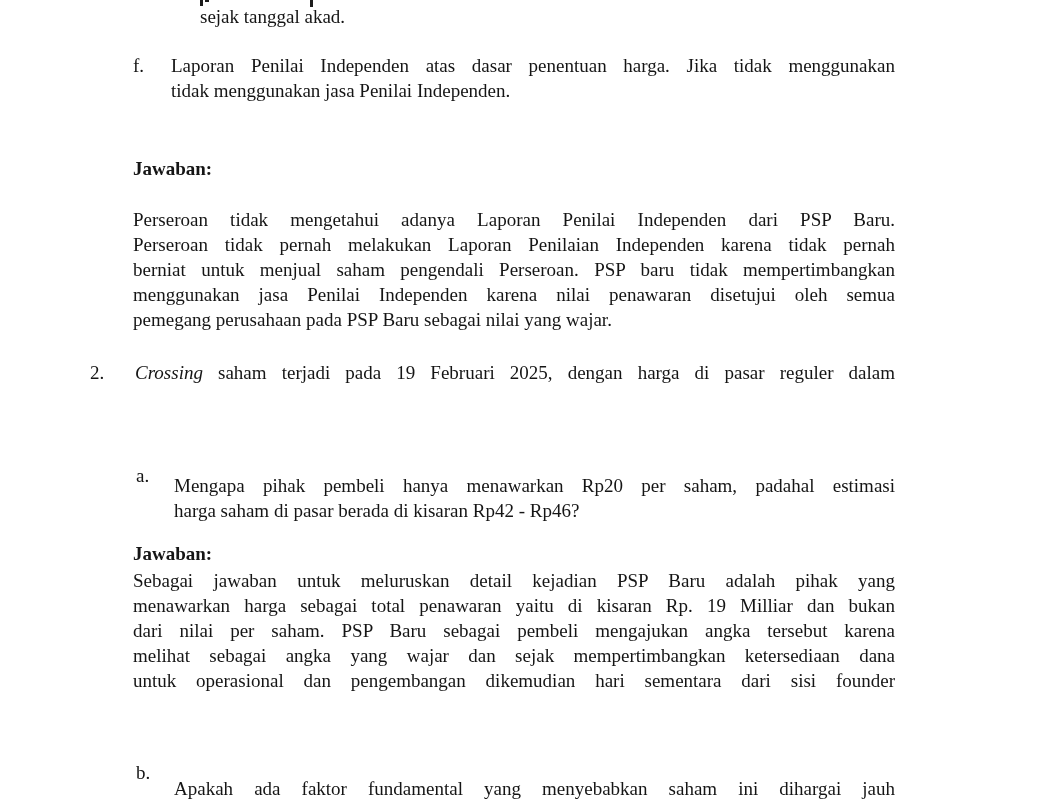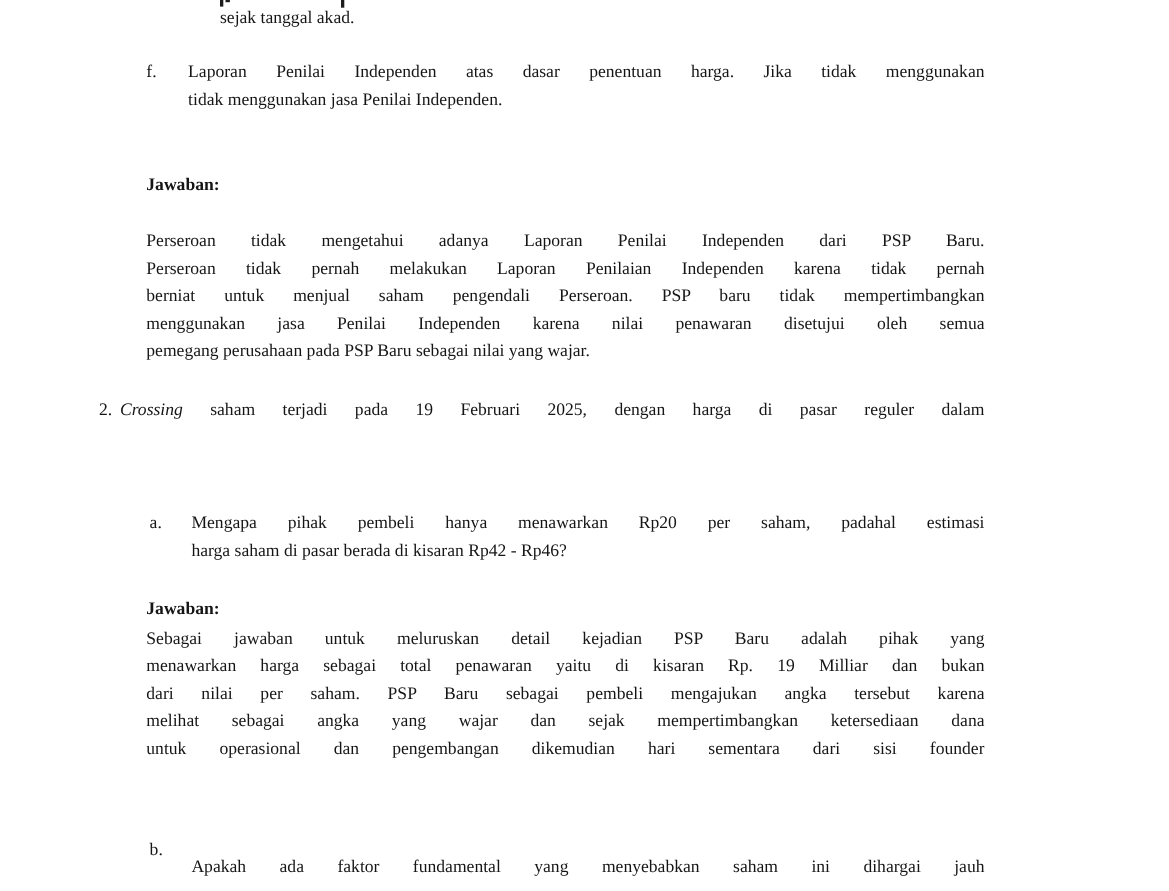--- a/index.html
+++ b/index.html
@@ -3,21 +3,21 @@
 <meta charset="utf-8">
 <style>
   html, body { margin: 0; padding: 0; background: #ffffff; }
   .page {
     position: relative;
     width: 1063px;
     height: 810px;
     background: #ffffff;
     color: #151515;
     font-family: "Liberation Serif", "DejaVu Serif", serif;
-    font-size: 16px;
+    font-size: 19px;
     line-height: 25px;
     overflow: hidden;
   }
   .abs { position: absolute; }
   .bold { font-weight: bold; }
   .italic { font-style: italic; }
   .marker { position: absolute; left: 0; top: 0; }
   .tline { height: 25px; overflow: hidden; }
   .tline.just { text-align: justify; text-align-last: justify; text-justify: inter-word; font-family: Liberation Serif, serif; }
   .frag { position: absolute; background: #1c1c1c; }
@@ -48,28 +48,28 @@
   <div class="abs" style="left:133px; top:207px; width:762px;">
       <div class="tline just">Perseroan tidak mengetahui adanya Laporan Penilai Independen dari PSP Baru.</div>
       <div class="tline just">Perseroan tidak pernah melakukan Laporan Penilaian Independen karena tidak pernah</div>
       <div class="tline just">berniat untuk menjual saham pengendali Perseroan. PSP baru tidak mempertimbangkan</div>
       <div class="tline just">menggunakan jasa Penilai Independen karena nilai penawaran disetujui oleh semua</div>
       <div class="tline">pemegang perusahaan pada PSP Baru sebagai nilai yang wajar.</div>
     </div>
 
   <div class="abs" style="left:90px; top:360px; width:805px;">
     <span class="marker">2.</span>
-    <div style="margin-left:19px;">
+    <div style="margin-left:45px;">
       <div class="tline just"><span class="italic">Crossing</span><span> saham terjadi pada 19 Februari 2025, dengan harga di pasar reguler dalam</span></div>
     </div>
   </div>
 
   <div class="abs" style="left:136px; top:463px; width:759px;">
     <span class="marker">a.</span>
-    <div style="margin-left:38px;">
+    <div style="margin-left:38px;margin-top:10px;">
         <div class="tline just">Mengapa pihak pembeli hanya menawarkan Rp20 per saham, padahal estimasi</div>
         <div class="tline">harga saham di pasar berada di kisaran Rp42 - Rp46?</div>
       </div>
   </div>
 
   <div class="abs bold" style="left:133px; top:541px;">Jawaban:</div>
 
   <div class="abs" style="left:133px; top:568px; width:762px;">
       <div class="tline just">Sebagai jawaban untuk meluruskan detail kejadian PSP Baru adalah pihak yang</div>
       <div class="tline just">menawarkan harga sebagai total penawaran yaitu di kisaran Rp. 19 Milliar dan bukan</div>

